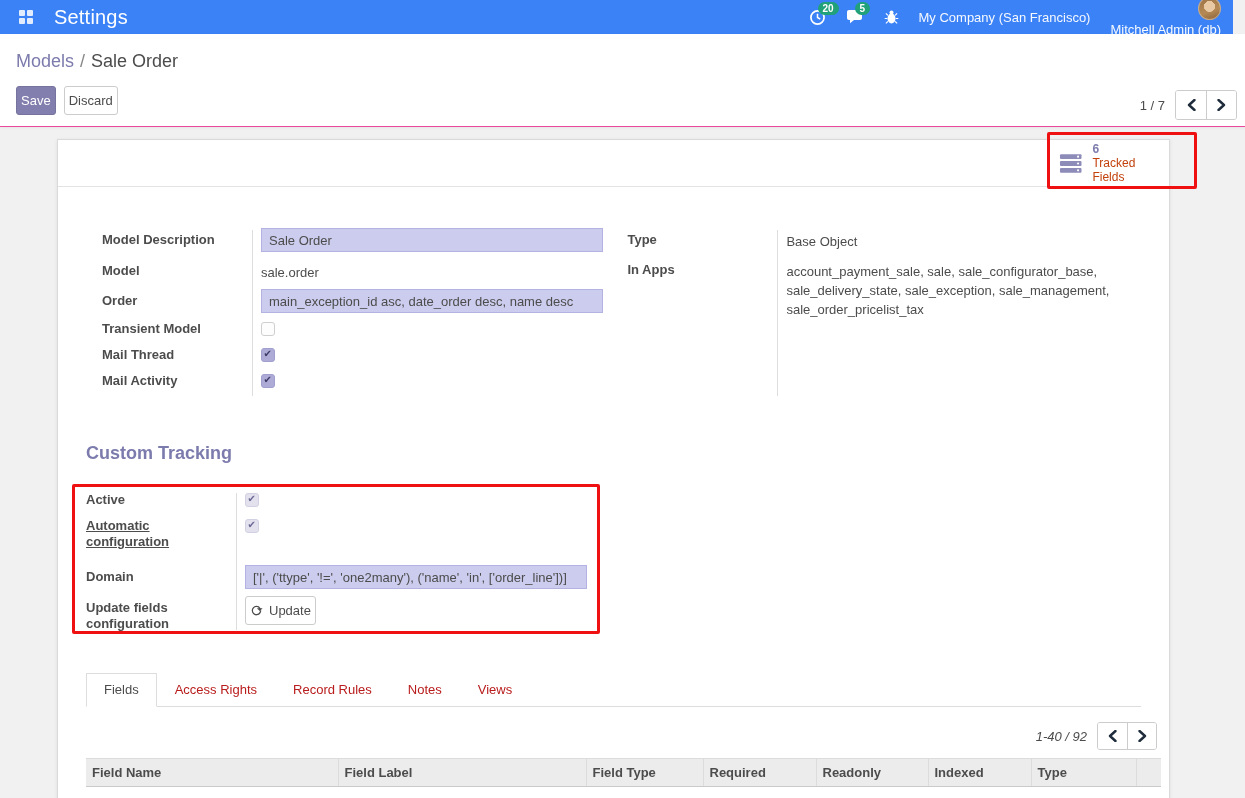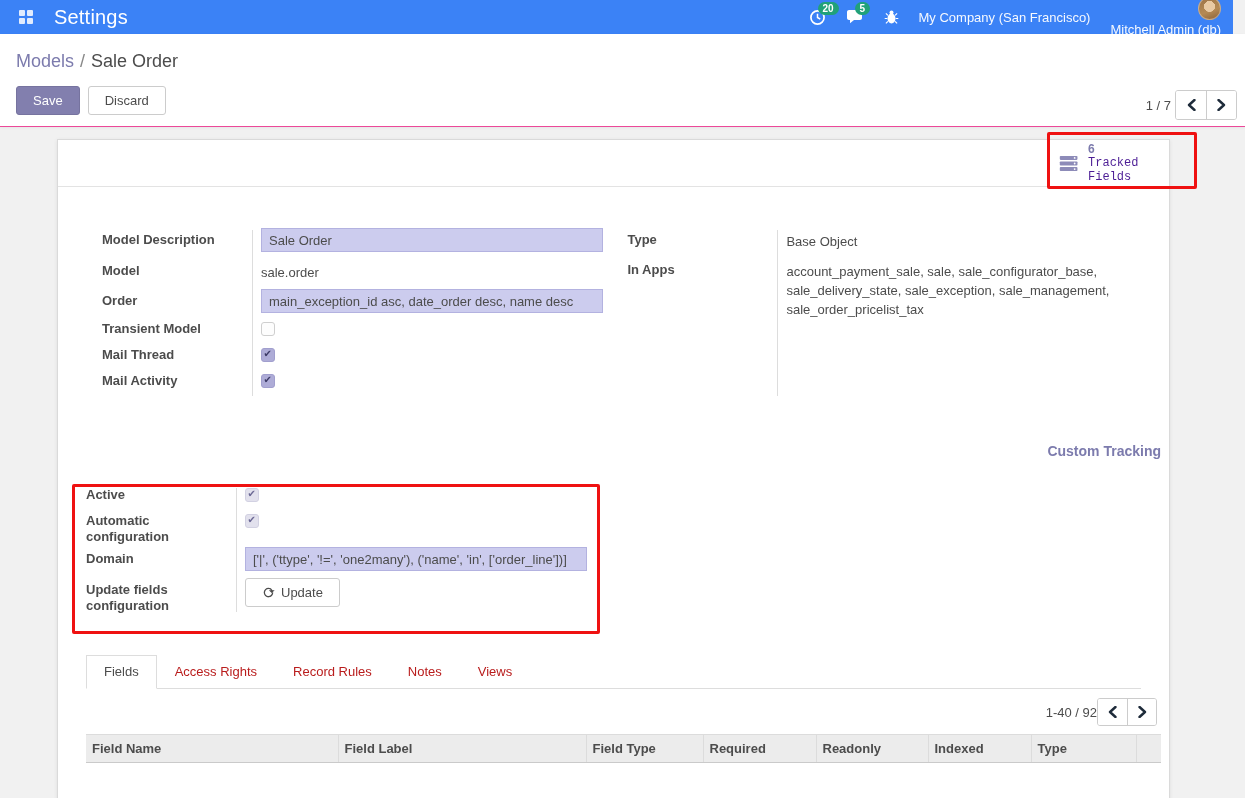--- a/index.html
+++ b/index.html
@@ -33,40 +33,40 @@
 
   
   .control-panel { position:absolute; top:34px; left:0; right:0; height:93px;
     background:#fff; border-bottom:1px solid #ec4899; box-shadow:0 1px 3px rgba(0,0,0,.05); }
   .breadcrumb { position:absolute; top:17px; left:16px; font-size:18px; }
   .breadcrumb .bc-link { color:#7c7bad; cursor:pointer; }
   .breadcrumb .bc-sep { color:#888; margin:0 6px; }
   .breadcrumb .bc-current { color:#4c4c4c; }
   .cp-buttons { position:absolute; top:52px; left:16px; display:flex; gap:8px; }
   .btn { display:inline-flex; align-items:center; justify-content:center; gap:6px;
-    height:29px; padding:0 16px; border-radius:3px; font-size:13px; cursor:pointer;
+    height:29px; padding:0 4px; border-radius:3px; font-size:13px; cursor:pointer;
     border:1px solid transparent; background:#fff; color:#4c4c4c; }
   .btn-primary { background:#827fae; border-color:#76739f; color:#fff; }
   .btn-default { border-color:#ccc; }
-  .cp-pager { position:absolute; top:56px; right:8px; display:flex; align-items:center; gap:4px; }
+  .cp-pager { position:absolute; top:56px; right:8px; display:flex; align-items:center; gap:10px; }
   .pager-text { color:#4c4c4c; }
   .pager-group { display:flex; border:1px solid #ccc; border-radius:3px; background:#fff; overflow:hidden; }
   .pager-btn { width:30px; height:28px; display:flex; align-items:center; justify-content:center; cursor:pointer; background:#fff; }
   .pager-btn + .pager-btn { border-left:1px solid #ccc; }
 
   
   .sheet { position:absolute; top:139px; left:57px; width:1113px; height:700px;
     background:#fff; border:1px solid #dadada; box-shadow:0 1px 4px rgba(0,0,0,.08); }
   .button-box { height:47px; border-bottom:1px solid #e3e3e3; position:relative; }
   .stat-button { position:absolute; right:0; top:0; bottom:0; width:121px;
     border-left:1px solid #e3e3e3; display:flex; align-items:center; gap:9px;
     padding-left:10px; cursor:pointer; background:#fff; }
   .stat-texts { display:flex; flex-direction:column; line-height:14px; font-size:12px; }
   .stat-value { color:#7c7bad; font-weight:bold; }
-  .stat-label { color:#4c1d95;font-family:Liberation Mono, monospace; }
+  .stat-label { color:#c2410c; }
 
   
   .form-area { display:flex; padding:41px 28px 0 28px; }
   .o-group { position:relative;margin-left:16px; }
   .o-group.left  { width:530px; }
   .o-group.right { width:524px; margin-left:6px; }
   .o-group::before { content:""; position:absolute; left:150px; top:2px; bottom:2px; width:1px; background:#ddd; }
   .frow { display:grid; grid-template-columns:150px 1fr; margin-bottom:7px; align-items:start; }
   .frow .flabel { font-weight:bold; color:#4c4c4c; padding:4px 8px 0 0; line-height:16px; }
   .frow .fvalue { padding-left:9px; }
@@ -77,35 +77,35 @@
     padding:2px 7px; font-family:"Liberation Sans", sans-serif; font-size:13px; color:#4c4c4c; border-radius:0; }
   .cb { width:14px; height:14px; border:1px solid #cfcfcf; border-radius:3px; background:#fdfdfd;
     position:relative; cursor:pointer; margin-top:2px; }
   .cb.checked { background:#aeacd7; border-color:#a19fce; }
   .cb.checked::after { content:"\2714"; font-family:"DejaVu Sans", sans-serif;
     position:absolute; left:1.5px; top:-1px; font-size:10px; color:#3c3a66; }
   .cb.checked-light { background:#e2e1ed; border-color:#d2d1e2; }
   .cb.checked-light::after { content:"\2714"; font-family:"DejaVu Sans", sans-serif;
     position:absolute; left:1.5px; top:-1px; font-size:10px; color:#6b6894; }
 
-  .section-title { font-size:14px; font-weight:bold; color:#7c7bad; margin:45px 8px 0 28px;text-align:right; }
+  .section-title { font-size:18px; font-weight:bold; color:#7c7bad; margin:45px 8px 0 28px; }
   .ct-group { width:530px; margin:27px 0 0 28px; }
 
   
   .annotation { position:absolute; border:3px solid #ef1111; border-radius:2px; pointer-events:none; z-index:5; }
   .annotation.box1 { left:1047px; top:132px; width:150px; height:57px; }
   .annotation.box2 { left:72px;  top:484px; width:528px; height:150px; }
 
   
   .tab-strip { display:flex; margin:41px 28px 0 28px; border-bottom:1px solid #ddd; }
   .tab { padding:8px 17px; color:#b91c1c; cursor:pointer; border:1px solid transparent; }
   .tab.active { color:#4c4c4c; background:#fff; border-color:#ddd; border-bottom-color:#fff; margin-bottom:-1px; }
 
   
-  .list-pager { display:flex; justify-content:flex-end; align-items:center; margin:9px 12px 8px 0; }
+  .list-pager { display:flex; justify-content:flex-end; align-items:center; gap:10px; margin:15px 12px 8px 0;font-style:italic; }
   .pager-btn.small { width:29px; height:26px; }
   table.o-list { border-collapse:collapse; margin:0 12px 0 28px; width:1073px; table-layout:fixed; }
   table.o-list th { background:#ececec; font-weight:bold; text-align:left; padding:6px 6px;
     border-right:1px solid #dcdcdc; border-bottom:1px solid #cacaca; border-top:1px solid #dcdcdc; font-size:13px; }
   table.o-list th:last-child { border-right:none; }
   .col-name{width:252px}.col-label{width:248px}.col-ftype{width:117px}
   .col-req{width:113px}.col-ro{width:112px}.col-idx{width:103px}.col-type{width:105px}.col-del{width:25px}
 </style>
 </head>
 <body>
@@ -241,21 +241,21 @@
 
   <div class="section-title">Custom Tracking</div>
 
   <div class="o-group ct-group">
     <div class="frow cb-row">
       <div class="flabel">Active</div>
       <div class="fvalue">
           <div class="cb checked-light"></div>
         </div>
     </div>
-    <div class="frow cb-row" style="margin-bottom:2px;">
+    <div class="frow cb-row" style="margin-bottom:15px;text-decoration:underline;">
       <div class="flabel">Automatic configuration</div>
       <div class="fvalue">
           <div class="cb checked-light"></div>
         </div>
     </div>
     <div class="frow">
       <div class="flabel">Domain</div>
       <div class="fvalue"><input class="o-input" value="['|', ('ttype', '!=', 'one2many'), ('name', 'in', ['order_line'])]" style=""></div>
     </div>
     <div class="frow" style="margin-top:3px;">

